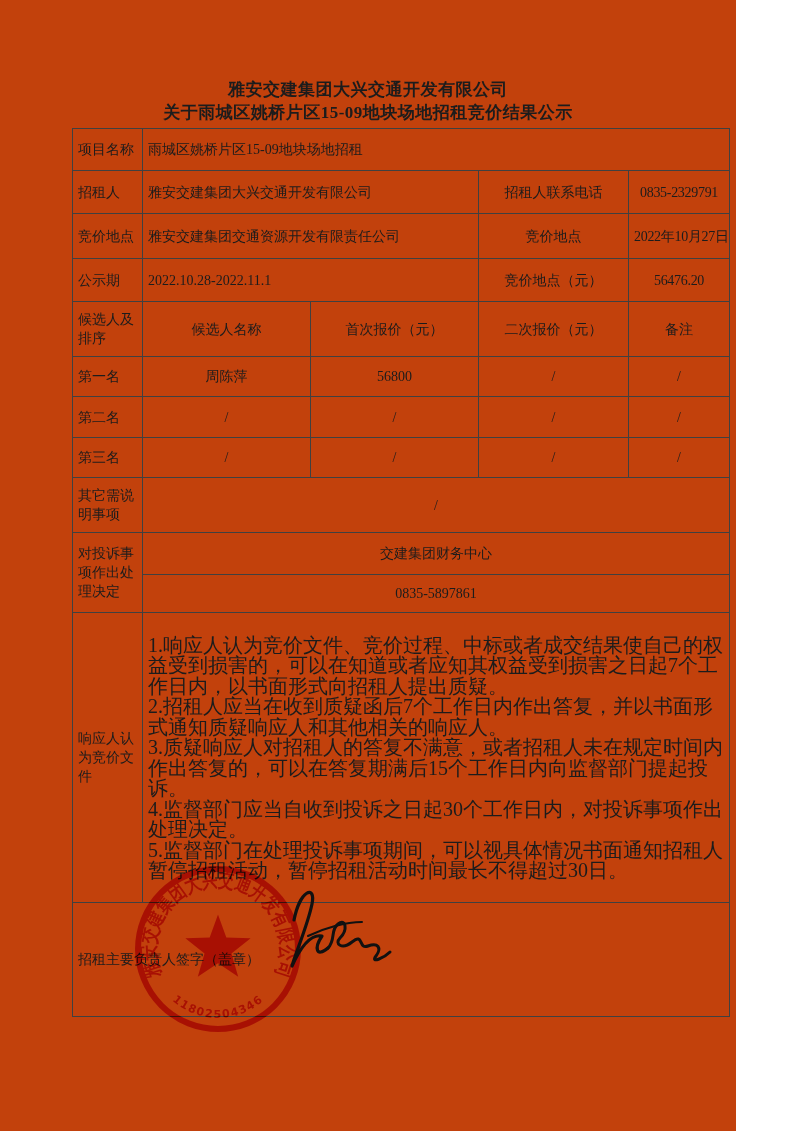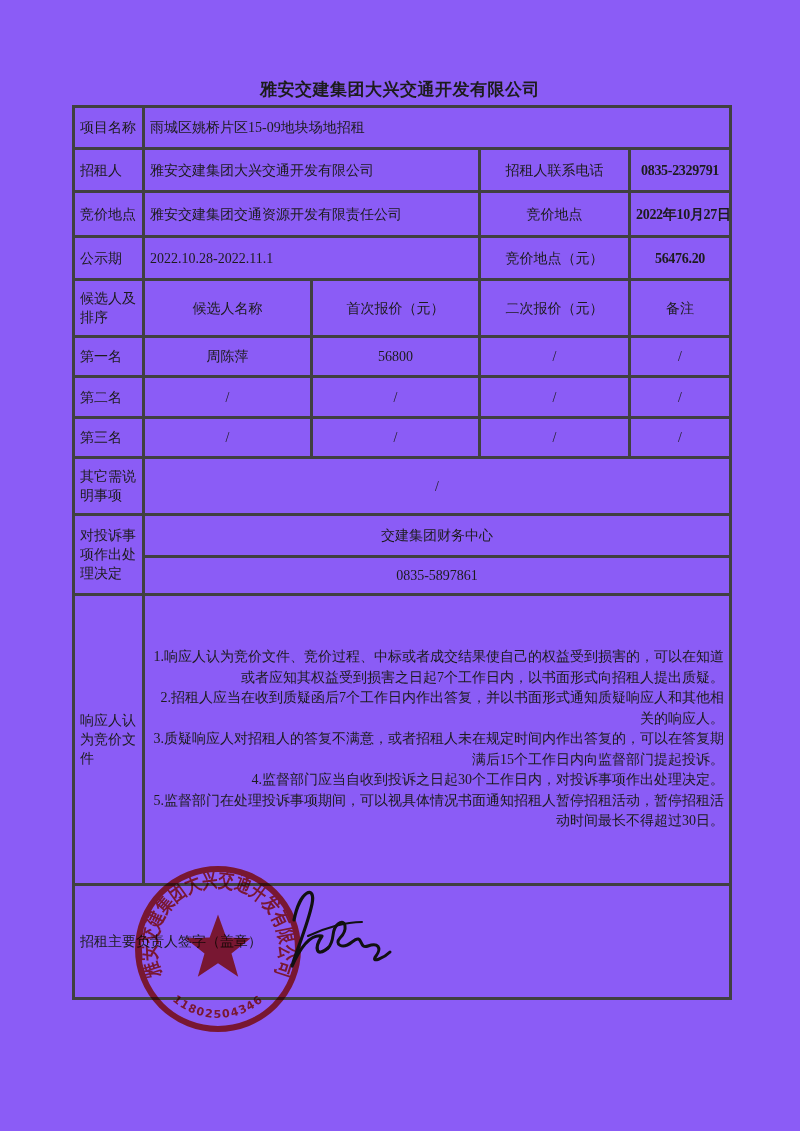--- a/index.html
+++ b/index.html
@@ -1,40 +1,41 @@
 <!DOCTYPE html>
 <html><head>
 <meta charset="utf-8">
 <style>
   * { margin:0; padding:0; box-sizing:border-box; }
   body { background:#ffffff; font-family:"Liberation Serif","DejaVu Serif",serif; color:#1c1c1c; }
-  .page { position:relative; width:800px; height:1131px; background:#8b5cf6; overflow:hidden; }
+  .page { position:relative; width:736px; height:1131px; background:#c2410c; overflow:hidden; }
 
   .title-block { padding-top:78px; text-align:center; font-weight:bold; font-size:17px; line-height:23px; letter-spacing:0.5px; }
 
   table.doc { border-collapse:collapse; margin:4px 0 0 72px; width:657px; table-layout:fixed; }
-  table.doc td { border:3px solid #404040; font-size:14px; padding:8px 5px; vertical-align:middle; line-height:19px; }
+  table.doc td { border:1px solid #404040; font-size:14px; padding:8px 5px; vertical-align:middle; line-height:19px; }
   td.lbl { text-align:left; padding:2px 3px; }
   td.ctr { text-align:center;margin-left:21px; }
   td.lft { text-align:left; }
-  td.nw  { white-space:nowrap; font-size:13px; letter-spacing:-0.3px;font-weight:bold; }
+  td.nw  { white-space:nowrap; font-size:13px; letter-spacing:-0.3px; }
   td.obj-cell { padding:6px 8px; }
-  .obj-line { font-size:14px; line-height:20.5px; text-align:right; }
+  .obj-line { font-size:20px; line-height:20.5px; text-align:left; }
   td.sign-cell { height:114px; vertical-align:middle; text-align:left; padding-left:6px; font-size:14px; }
 
   .stamp { position:absolute; left:132px; top:863px; width:172px; height:172px; opacity:0.9; mix-blend-mode:multiply; pointer-events:none; }
   .signature { position:absolute; left:272px; top:878px; width:125px; height:115px; pointer-events:none; }
 </style>
 </head>
 <body>
 
 <div class="page">
 
   <div class="title-block">
     <div>雅安交建集团大兴交通开发有限公司</div>
+    <div>关于雨城区姚桥片区15-09地块场地招租竞价结果公示</div>
   </div>
 
   <table class="doc">
     <colgroup>
       <col style="width:70px">
         <col style="width:168px">
         <col style="width:168px">
         <col style="width:150px">
         <col style="width:101px">
     </colgroup>

